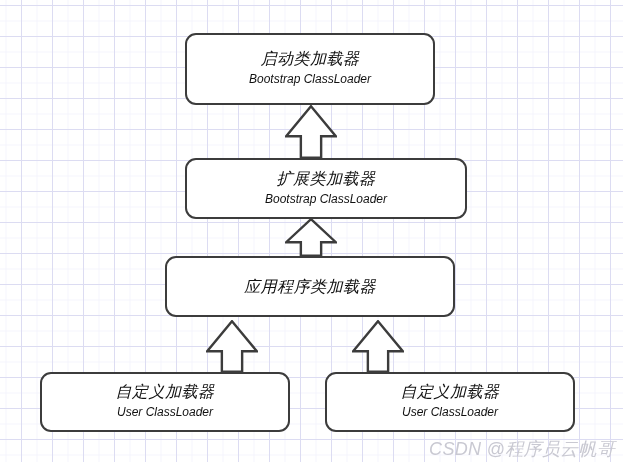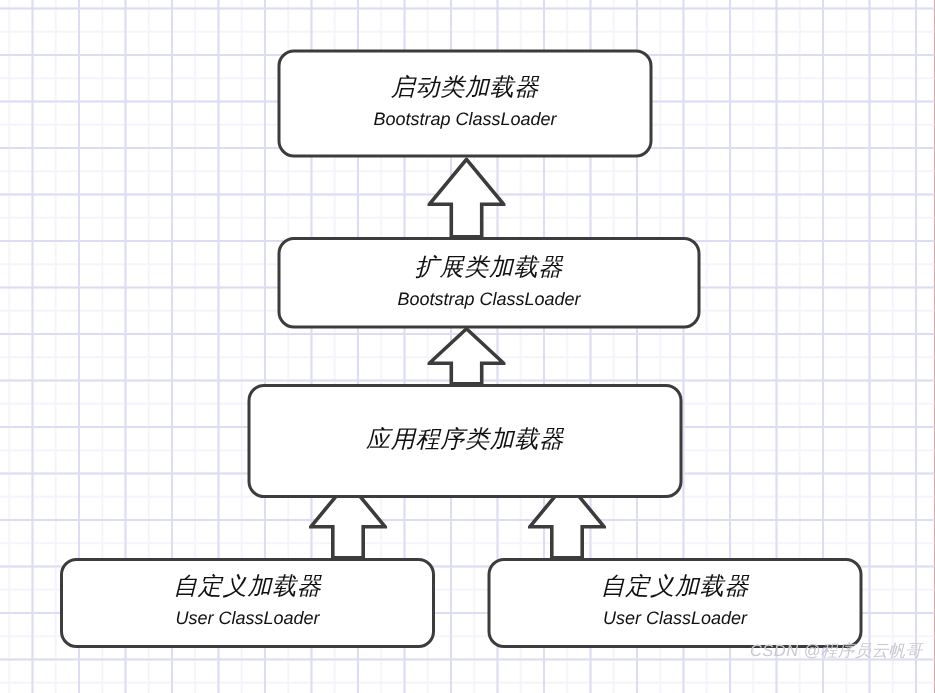--- a/index.html
+++ b/index.html
@@ -75,22 +75,22 @@
   
   .arrow {
     position: absolute;
     z-index: 2;
   }
   .arrow svg { display: block; }
 
   #watermark {
     position: absolute;
     right: 8px;
-    bottom: 19px;
-    font-size: 11px;
+    bottom: 4px;
+    font-size: 18px;
     line-height: 18px;
     color: #c9c9d2;
     white-space: nowrap;
     z-index: 4;
     letter-spacing: 0.3px;
   }
 </style>
 </head>
 <body>
 
@@ -101,21 +101,21 @@
   <div class="node" id="node-bootstrap" style="left: 185px; top: 33px; width: 250px; height: 72px; border-color: rgb(60, 60, 60); background: rgb(255, 255, 255); color: rgb(17, 17, 17);">
     <div class="cn">启动类加载器</div>
     <div class="en">Bootstrap ClassLoader</div>
   </div>
 
   <div class="node" id="node-extension" style="left: 185px; top: 158px; width: 282px; height: 61px; border-color: rgb(60, 60, 60); background: rgb(255, 255, 255); color: rgb(17, 17, 17);">
     <div class="cn">扩展类加载器</div>
     <div class="en">Bootstrap ClassLoader</div>
   </div>
 
-  <div class="node" id="node-application" style="left: 165px; top: 256px; width: 290px; height: 76px; border-color: rgb(60, 60, 60); background: rgb(255, 255, 255); color: rgb(17, 17, 17);">
+  <div class="node" id="node-application" style="left: 165px; top: 256px; width: 290px; height: 61px; border-color: rgb(60, 60, 60); background: rgb(255, 255, 255); color: rgb(17, 17, 17);">
     <div class="cn">应用程序类加载器</div>
   </div>
 
   <div class="node" id="node-user-left" style="left: 40px; top: 372px; width: 250px; height: 60px; border-color: rgb(60, 60, 60); background: rgb(255, 255, 255); color: rgb(17, 17, 17);">
     <div class="cn">自定义加载器</div>
     <div class="en">User ClassLoader</div>
   </div>
 
   <div class="node" id="node-user-right" style="left: 325px; top: 372px; width: 250px; height: 60px; border-color: rgb(60, 60, 60); background: rgb(255, 255, 255); color: rgb(17, 17, 17);">
     <div class="cn">自定义加载器</div>

